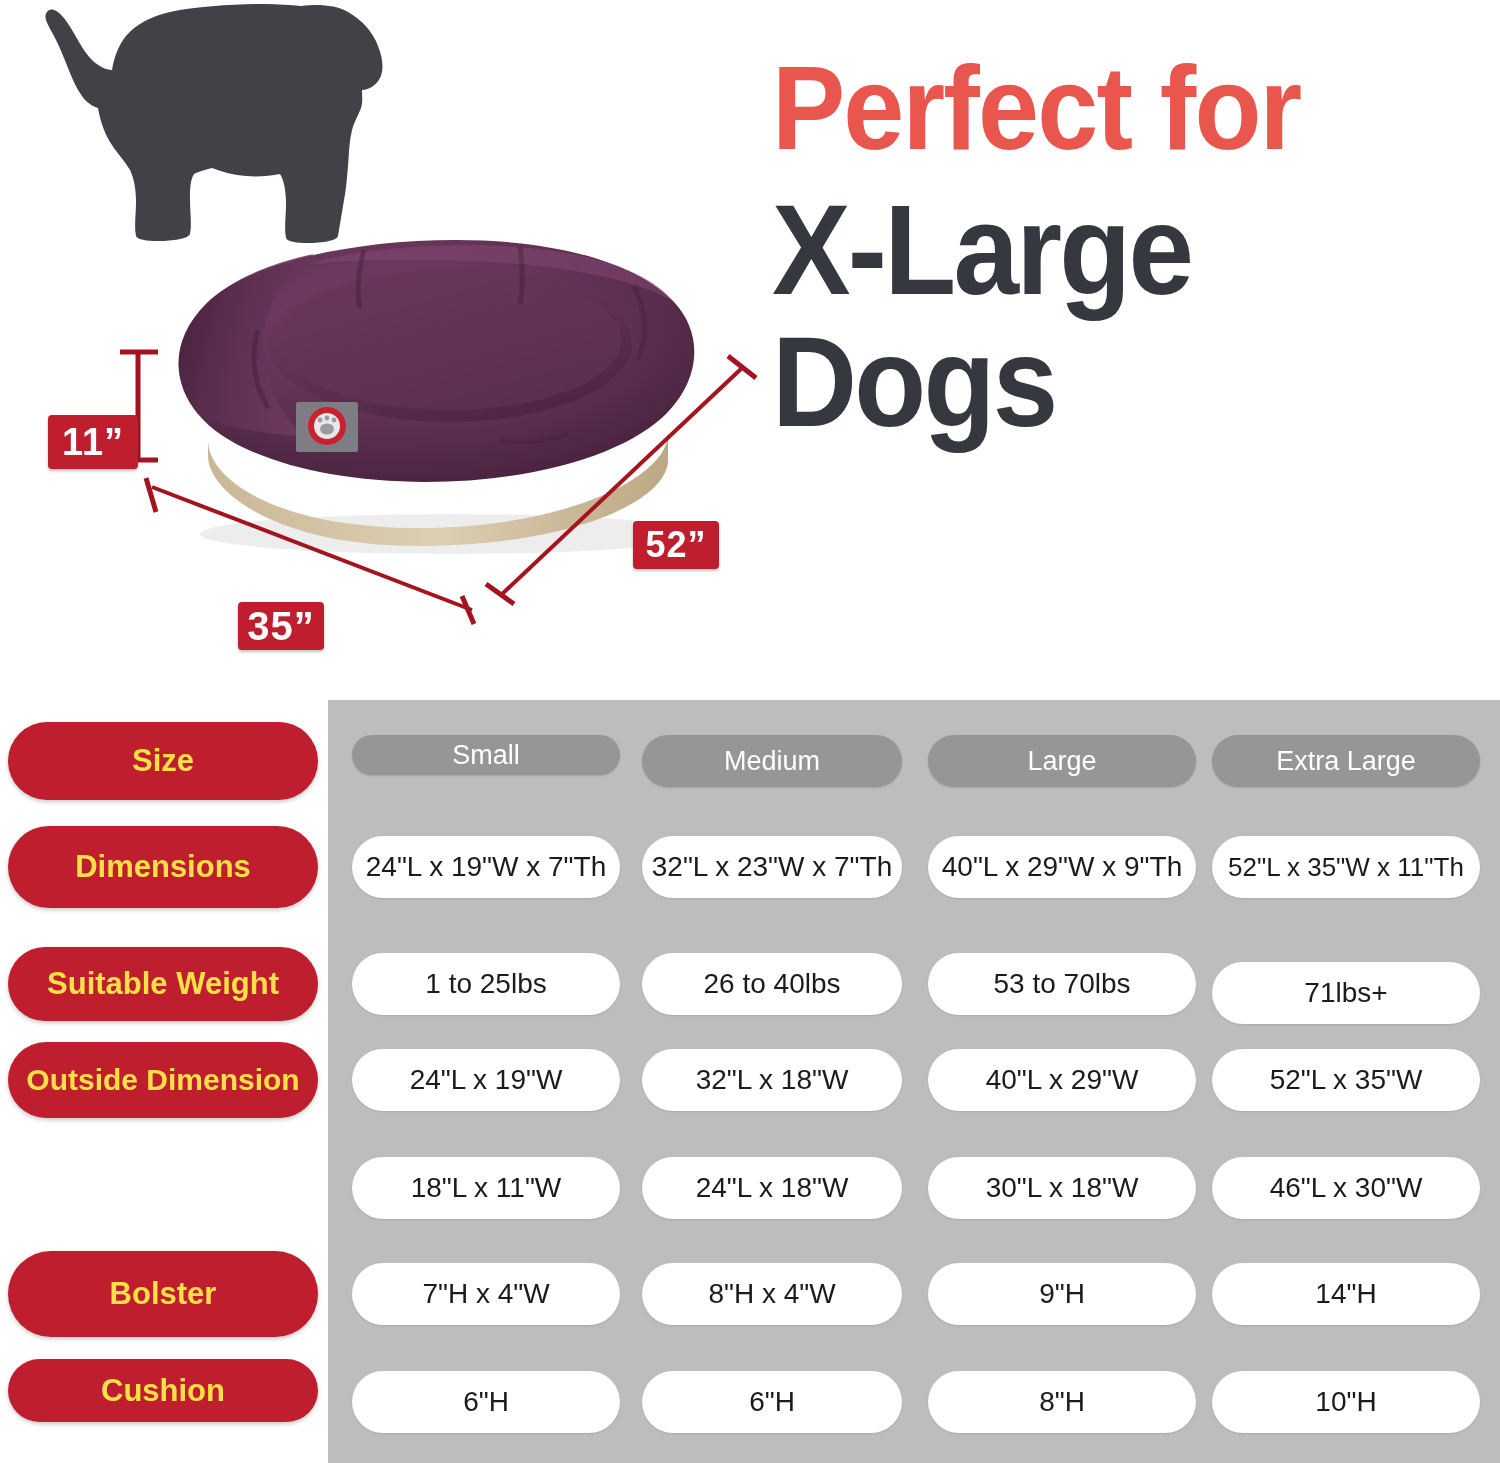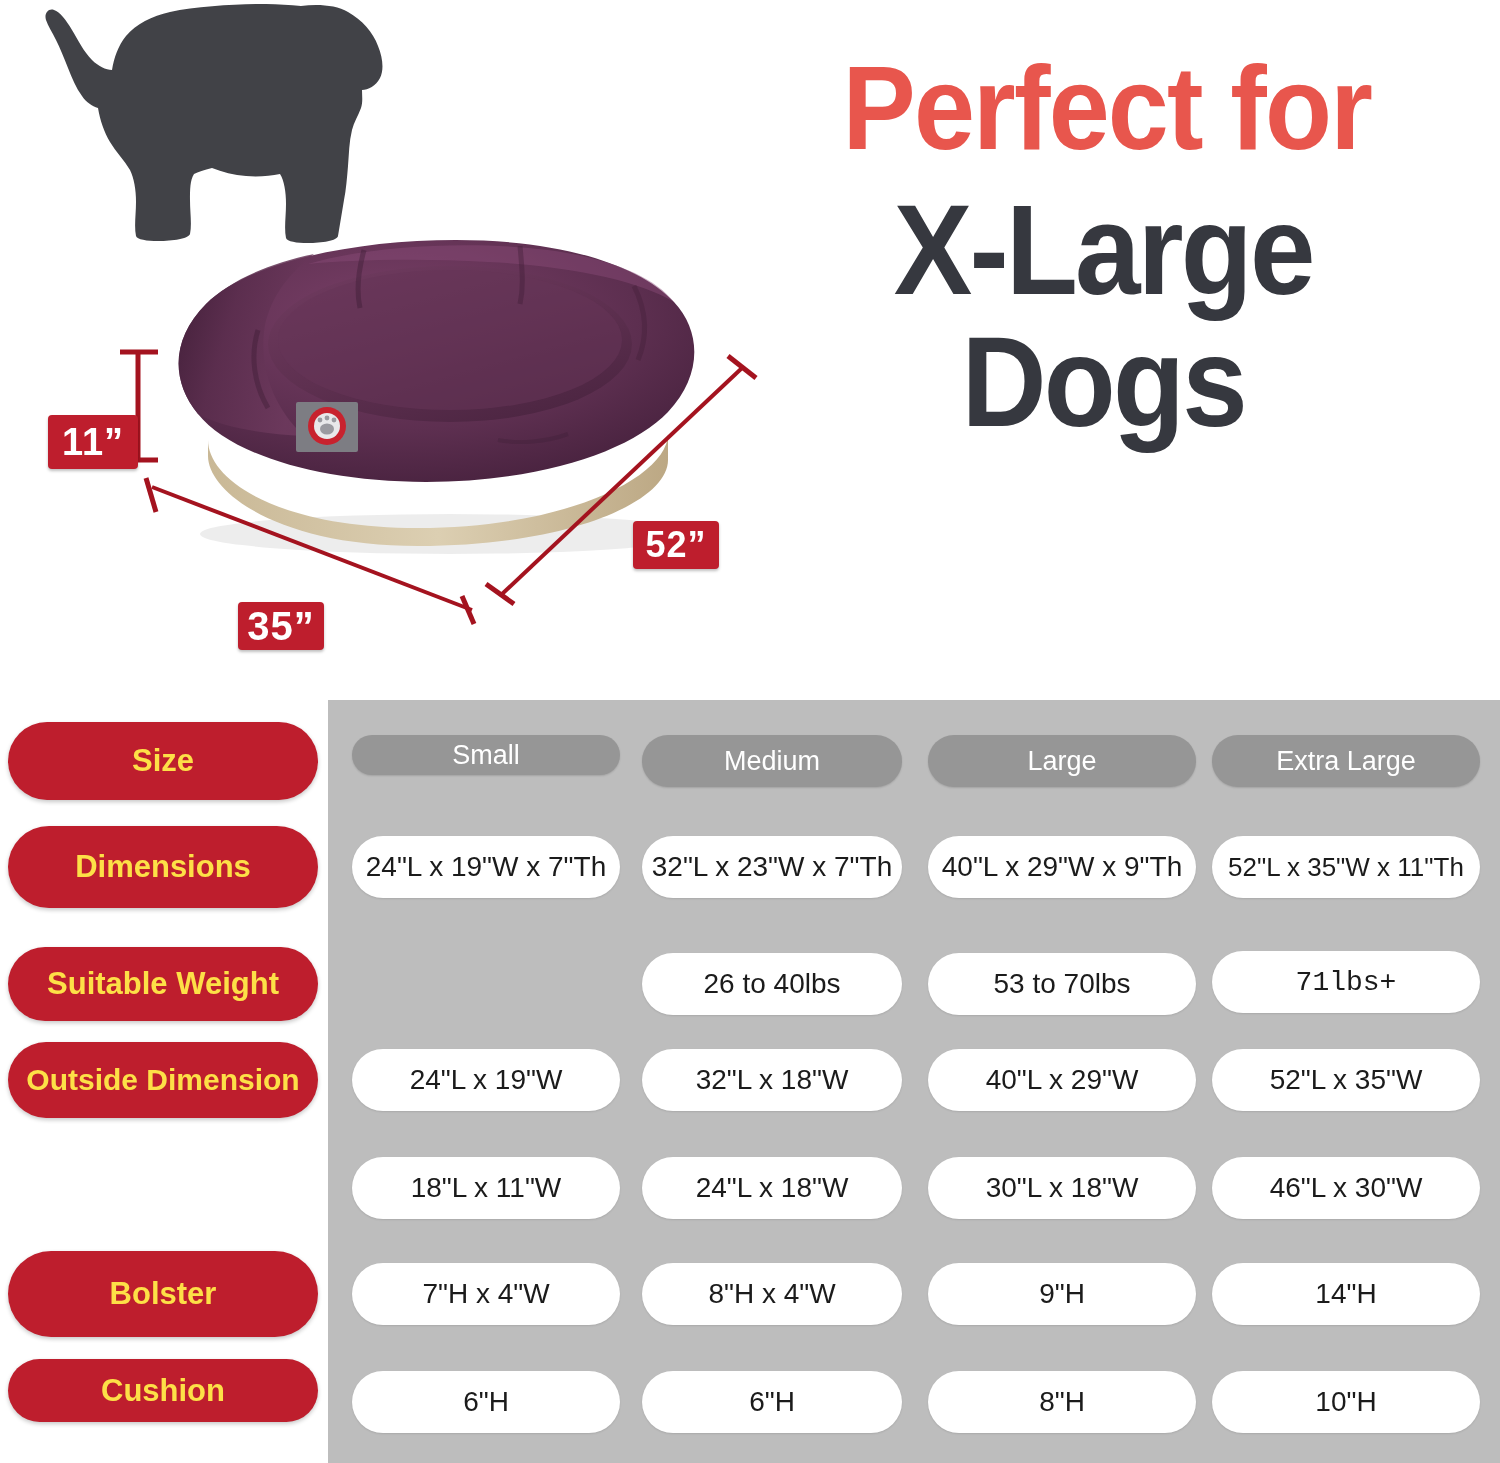--- a/index.html
+++ b/index.html
@@ -14,21 +14,21 @@
   
   #hero { position:absolute; left:0; top:0; width:1500px; height:690px; }
 
   
   #dog-silhouette { position:absolute; left:18px; top:2px; width:420px; height:272px; }
 
   
   #bed-photo { position:absolute; left:168px; top:228px; width:548px; height:330px; }
 
   
-  #headline { position:absolute; left:772px; top:52px; width:720px;text-align:center; }
+  #headline { position:absolute; left:772px; top:52px; width:720px; }
   .hl-red {
     color:#E8564D; font-weight:bold; font-size:118px; line-height:0.96;
     letter-spacing:-2px; font-family:"Liberation Sans", sans-serif;
     transform:scaleX(0.93); transform-origin:left center; white-space:nowrap;
   }
   .hl-dark {
     color:#36383F; font-weight:bold; font-size:128px; line-height:0.98;
     letter-spacing:-3px; font-family:"Liberation Sans", sans-serif;
     transform:scaleX(0.92); transform-origin:left center; white-space:nowrap;
   }
@@ -193,23 +193,24 @@
 
 <div id="spec-panel">
     <div class="cell header" style="left: 24px; width: 268px; height: 40px; top: 35px;">Small</div>
     <div class="cell header" style="left: 314px; width: 260px; height: 52px; top: 35px;">Medium</div>
     <div class="cell header" style="left: 600px; width: 268px; height: 52px; top: 35px;">Large</div>
     <div class="cell header" style="left: 884px; width: 268px; height: 52px; top: 35px;">Extra Large</div>
     <div class="cell value" style="left: 24px; width: 268px; height: 62px; top: 136px;">24"L x 19"W x 7"Th</div>
     <div class="cell value" style="left: 314px; width: 260px; height: 62px; top: 136px;">32"L x 23"W x 7"Th</div>
     <div class="cell value" style="left: 600px; width: 268px; height: 62px; top: 136px;">40"L x 29"W x 9"Th</div>
     <div class="cell value" style="left: 884px; width: 268px; height: 62px; top: 136px; font-size: 26px;">52"L x 35"W x 11"Th</div>
+    <div class="cell value" style="left: 24px; width: 268px; height: 62px; top: 253px;">1 to 25lbs</div>
     <div class="cell value" style="left: 314px; width: 260px; height: 62px; top: 253px;">26 to 40lbs</div>
     <div class="cell value" style="left: 600px; width: 268px; height: 62px; top: 253px;">53 to 70lbs</div>
-    <div class="cell value" style="left: 884px; width: 268px; height: 62px; top: 251px; font-family: Liberation Mono, monospace;">71lbs+</div>
+    <div class="cell value" style="left: 884px; width: 268px; height: 62px; top: 262px;">71lbs+</div>
     <div class="cell value" style="left: 24px; width: 268px; height: 62px; top: 349px;">24"L x 19"W</div>
     <div class="cell value" style="left: 314px; width: 260px; height: 62px; top: 349px;">32"L x 18"W</div>
     <div class="cell value" style="left: 600px; width: 268px; height: 62px; top: 349px;">40"L x 29"W</div>
     <div class="cell value" style="left: 884px; width: 268px; height: 62px; top: 349px;">52"L x 35"W</div>
     <div class="cell value" style="left: 24px; width: 268px; height: 62px; top: 457px;">18"L x 11"W</div>
     <div class="cell value" style="left: 314px; width: 260px; height: 62px; top: 457px;">24"L x 18"W</div>
     <div class="cell value" style="left: 600px; width: 268px; height: 62px; top: 457px;">30"L x 18"W</div>
     <div class="cell value" style="left: 884px; width: 268px; height: 62px; top: 457px;">46"L x 30"W</div>
     <div class="cell value" style="left: 24px; width: 268px; height: 62px; top: 563px;">7"H x 4"W</div>
     <div class="cell value" style="left: 314px; width: 260px; height: 62px; top: 563px;">8"H x 4"W</div>

